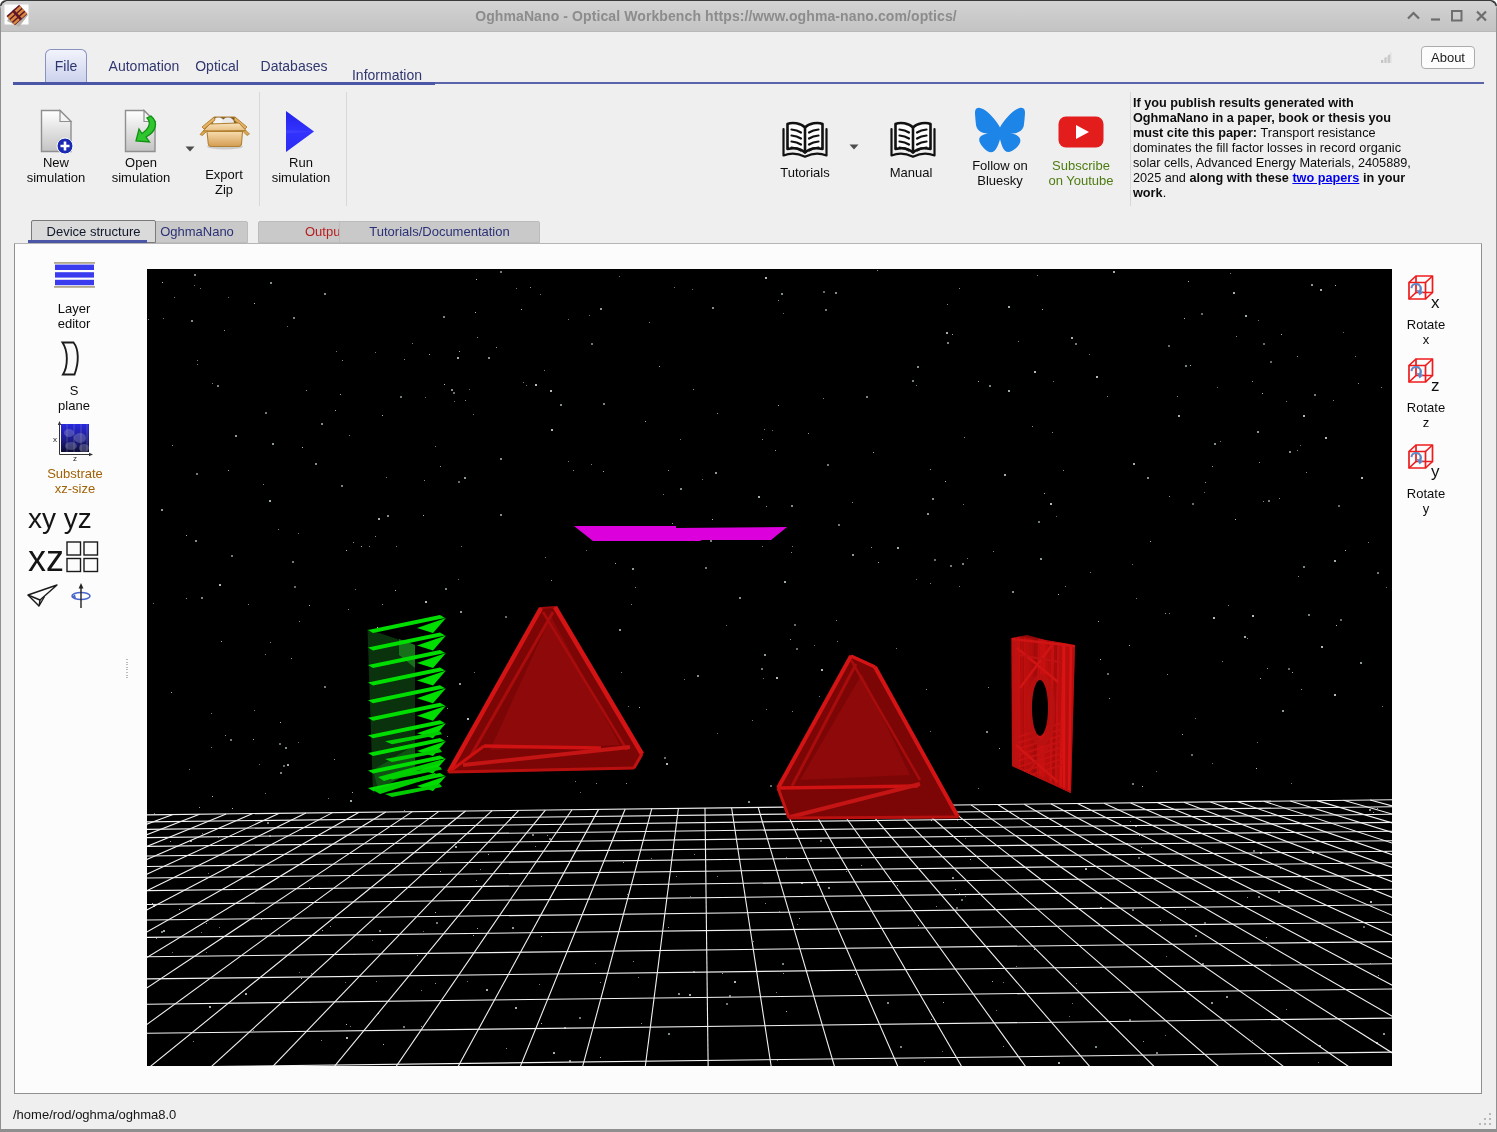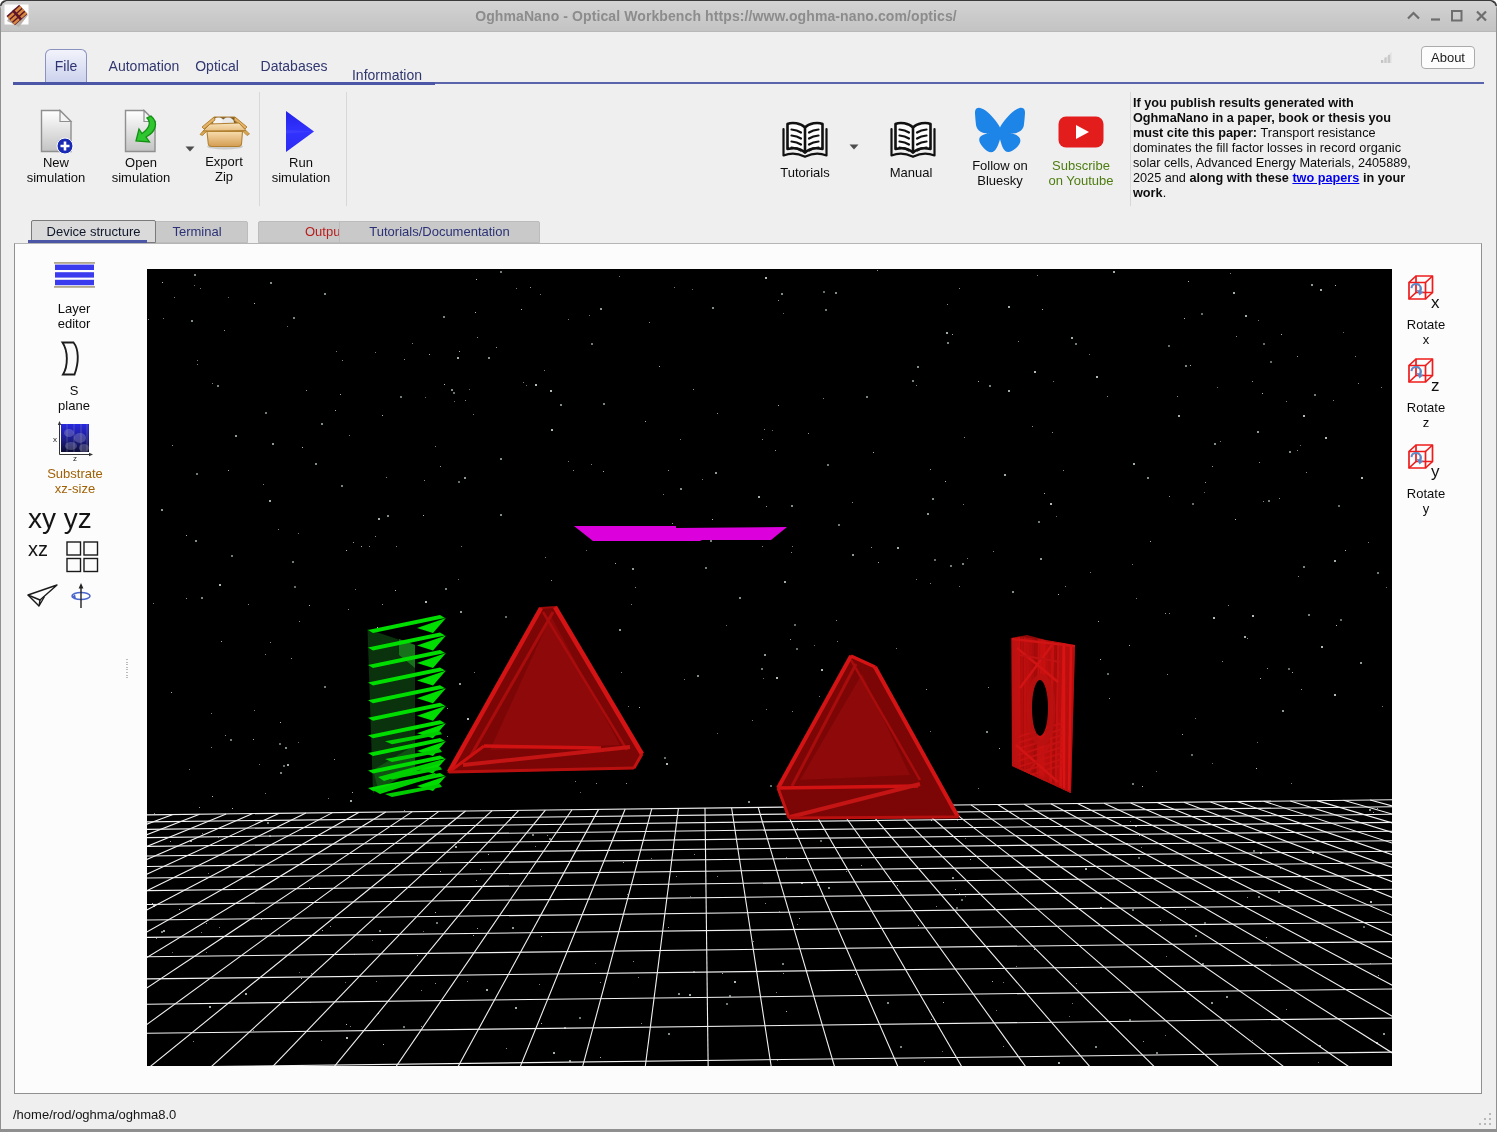--- a/index.html
+++ b/index.html
@@ -99,21 +99,21 @@
       </linearGradient>
     </defs>
 <path d="M2 3 L30 23.5 L2 44 Z" fill="url(#rg)"></path>
 <path d="M2 22 L30 23.5 L2 25.5 Z" fill="#4444ff" opacity="0.6"></path>
 </svg>
 <div style="position:absolute;left:259px;top:92px;width:1px;height:114px;background:#d8d8d8"></div>
 <div style="position:absolute;left:346px;top:92px;width:1px;height:114px;background:#d8d8d8"></div>
 <div style="position:absolute;left:1130px;top:92px;width:1px;height:114px;background:#d8d8d8"></div>
 <div style="position:absolute;left:-4px;top:156px;width:120px;text-align:center;font-size:13px;line-height:14.6px;color:#0d0d0d;">New<br>simulation</div>
 <div style="position:absolute;left:81px;top:156px;width:120px;text-align:center;font-size:13px;line-height:14.6px;color:#0d0d0d;">Open<br>simulation</div>
-<div style="position:absolute;left:164px;top:155px;width:120px;text-align:center;font-size:13px;line-height:14.6px;color:#0d0d0d;">Export<br>Zip</div>
+<div style="position:absolute;left:164px;top:168px;width:120px;text-align:center;font-size:13px;line-height:14.6px;color:#0d0d0d;">Export<br>Zip</div>
 <div style="position:absolute;left:241px;top:156px;width:120px;text-align:center;font-size:13px;line-height:14.6px;color:#0d0d0d;">Run<br>simulation</div>
 <svg style="position:absolute;left:781px;top:119px" width="48" height="40" viewBox="0 0 48 40">
 <g fill="none" stroke="#111" stroke-width="2.6" stroke-linecap="round" stroke-linejoin="round">
 <path d="M2.5 10 V36.5 Q13 32.5 23.5 37.5" stroke-width="2.2"></path>
 <path d="M45.5 10 V36.5 Q35 32.5 24.5 37.5" stroke-width="2.2"></path>
 <path d="M24 8.5 C20 4 11 3 6.5 5 V30 C13 28.5 20 29.5 24 33.5 C28 29.5 35 28.5 41.5 30 V5 C37 3 28 4 24 8.5 Z" fill="#fdfdfd"></path>
 <path d="M24 8.5 V33"></path>
 </g>
 <g fill="none" stroke="#111" stroke-width="2.2" stroke-linecap="round">
 <path d="M10.5 10.5 Q16 11 20 13.5"></path>
@@ -152,21 +152,21 @@
 <svg style="position:absolute;left:975px;top:107px" width="50" height="46" viewBox="0 0 24 22">
 <path d="M12 9.8c-1.087-2.114-4.046-6.053-6.798-7.995C2.566-.056 1.561.266.902.565.139.908 0 2.08 0 2.768c0 .69.378 5.65.624 6.479.815 2.736 3.713 3.66 6.383 3.364-3.912.58-7.387 2.005-2.83 7.078 5.013 5.19 6.87-1.113 7.823-4.308.953 3.195 2.05 9.271 7.733 4.308 4.267-4.308 1.172-6.498-2.74-7.078 2.67.297 5.568-.628 6.383-3.364.246-.828.624-5.79.624-6.478 0-.69-.139-1.861-.902-2.206-.659-.298-1.664-.62-4.3 1.24C16.046 3.748 13.087 7.687 12 9.8Z" fill="#1d84e8"></path>
 </svg>
 <div style="position:absolute;left:940px;top:159px;width:120px;text-align:center;font-size:13px;line-height:14.6px;color:#0d0d0d;">Follow on<br>Bluesky</div>
 <svg style="position:absolute;left:1058px;top:116px" width="46" height="32" viewBox="0 0 46 32">
 <rect x="0.5" y="0.5" width="45" height="31" rx="7.5" fill="#e31c1c"></rect>
 <path d="M18 9 L31 16 L18 23 Z" fill="#fff"></path>
 </svg>
 <div style="position:absolute;left:1021px;top:159px;width:120px;text-align:center;font-size:13px;line-height:14.6px;color:#4d7c0f;">Subscribe<br>on Youtube</div>
 <div style="position:absolute;left:1133px;top:96px;width:340px;font-size:12.7px;line-height:15px;color:#0d0d0d"><b>If you publish results generated with<br>OghmaNano in a paper, book or thesis you<br>must cite this paper:</b> Transport resistance<br>dominates the fill factor losses in record organic<br>solar cells, Advanced Energy Materials, 2405889,<br>2025 and <b>along with these <span style="color:#0000ee;text-decoration:underline">two papers</span> in your<br>work</b>.</div>
-<div style="position:absolute;left:146px;top:221px;width:102px;height:22px;background:#c9c9c9;border:1px solid #bcbcbc;border-radius:2px 2px 0 0;text-align:center;font-size:13px;color:#2b3176;line-height:20px">Terminal</div>
+<div style="position:absolute;left:146px;top:221px;width:102px;height:22px;background:#c9c9c9;border:1px solid #bcbcbc;border-radius:2px 2px 0 0;text-align:center;font-size:13px;color:#2b3176;line-height:20px">OghmaNano</div>
 <div style="position:absolute;left:258px;top:221px;width:87px;height:22px;background:#c9c9c9;border:1px solid #bcbcbc;border-radius:2px 2px 0 0;text-align:right;font-size:13px;color:#b91c1c;line-height:20px">Output</div>
 <div style="position:absolute;left:339px;top:221px;width:201px;height:22px;background:#c9c9c9;border:1px solid #bcbcbc;border-radius:2px 2px 0 0;text-align:center;font-size:13px;color:#2b3176;line-height:20px">Tutorials/Documentation</div>
 <div style="position:absolute;left:31px;top:220px;width:125px;height:23px;background:#dadada;border:1px solid #7a7a7a;border-radius:2px 2px 0 0;text-align:center;font-size:13px;color:#0f172a;line-height:21px">Device structure</div>
 <div style="position:absolute;left:28px;top:240px;width:119px;height:3.5px;background:#4c56a6"></div>
 <div style="position:absolute;left:14px;top:243px;width:1468px;height:851px;background:#fcfcfc;border:1px solid #909090;border-top:1px solid #b5b5b5"></div>
 <svg style="position:absolute;left:53px;top:261px" width="43" height="28" viewBox="0 0 43 28">
 <rect x="1" y="1" width="41" height="1.8" fill="#b0a68c"></rect>
 <rect x="1" y="25" width="41" height="1.8" fill="#b0a68c"></rect>
 <rect x="2" y="3.6" width="39" height="5.4" fill="#3a3aee"></rect>
 <rect x="2" y="11.2" width="39" height="5.4" fill="#3a3aee"></rect>
@@ -202,21 +202,21 @@
       <line x1="6.5" y1="2" x2="6.5" y2="33.5"></line>
       <line x1="6.5" y1="33.5" x2="38" y2="33.5"></line>
     </g>
 <path d="M6.5 0 L4.8 4 L8.2 4 Z" fill="#333"></path>
 <path d="M40 33.5 L36 31.8 L36 35.2 Z" fill="#333"></path>
 <text x="0" y="21" font-family="Liberation Sans, sans-serif" font-size="8" fill="#222">x</text>
 <text x="20" y="40" font-family="Liberation Sans, sans-serif" font-size="8" fill="#222">z</text>
 </svg>
 <div style="position:absolute;left:15px;top:466px;width:120px;text-align:center;font-size:13px;line-height:15px;color:#a16207;">Substrate<br>xz-size</div>
 <div style="position:absolute;left:28px;top:503px;font-size:28px;color:#141414">xy yz</div>
-<div style="position:absolute;left:28px;top:538px;font-size:20px;color:#141414">xz</div>
+<div style="position:absolute;left:28px;top:538px;font-size:36px;color:#141414">xz</div>
 <svg style="position:absolute;left:66px;top:541px" width="33" height="32" viewBox="0 0 33 32">
 <g fill="none" stroke="#1a1a1a" stroke-width="1.4">
 <rect x="1" y="1" width="13.5" height="13"></rect>
       <rect x="18" y="1" width="13.5" height="13"></rect>
 <rect x="1" y="17.5" width="13.5" height="13"></rect>
       <rect x="18" y="17.5" width="13.5" height="13"></rect>
 </g>
   </svg>
 <svg style="position:absolute;left:27px;top:584px" width="32" height="24" viewBox="0 0 32 24">
 <g fill="none" stroke="#1a1a1a" stroke-width="1.4" stroke-linejoin="round">

